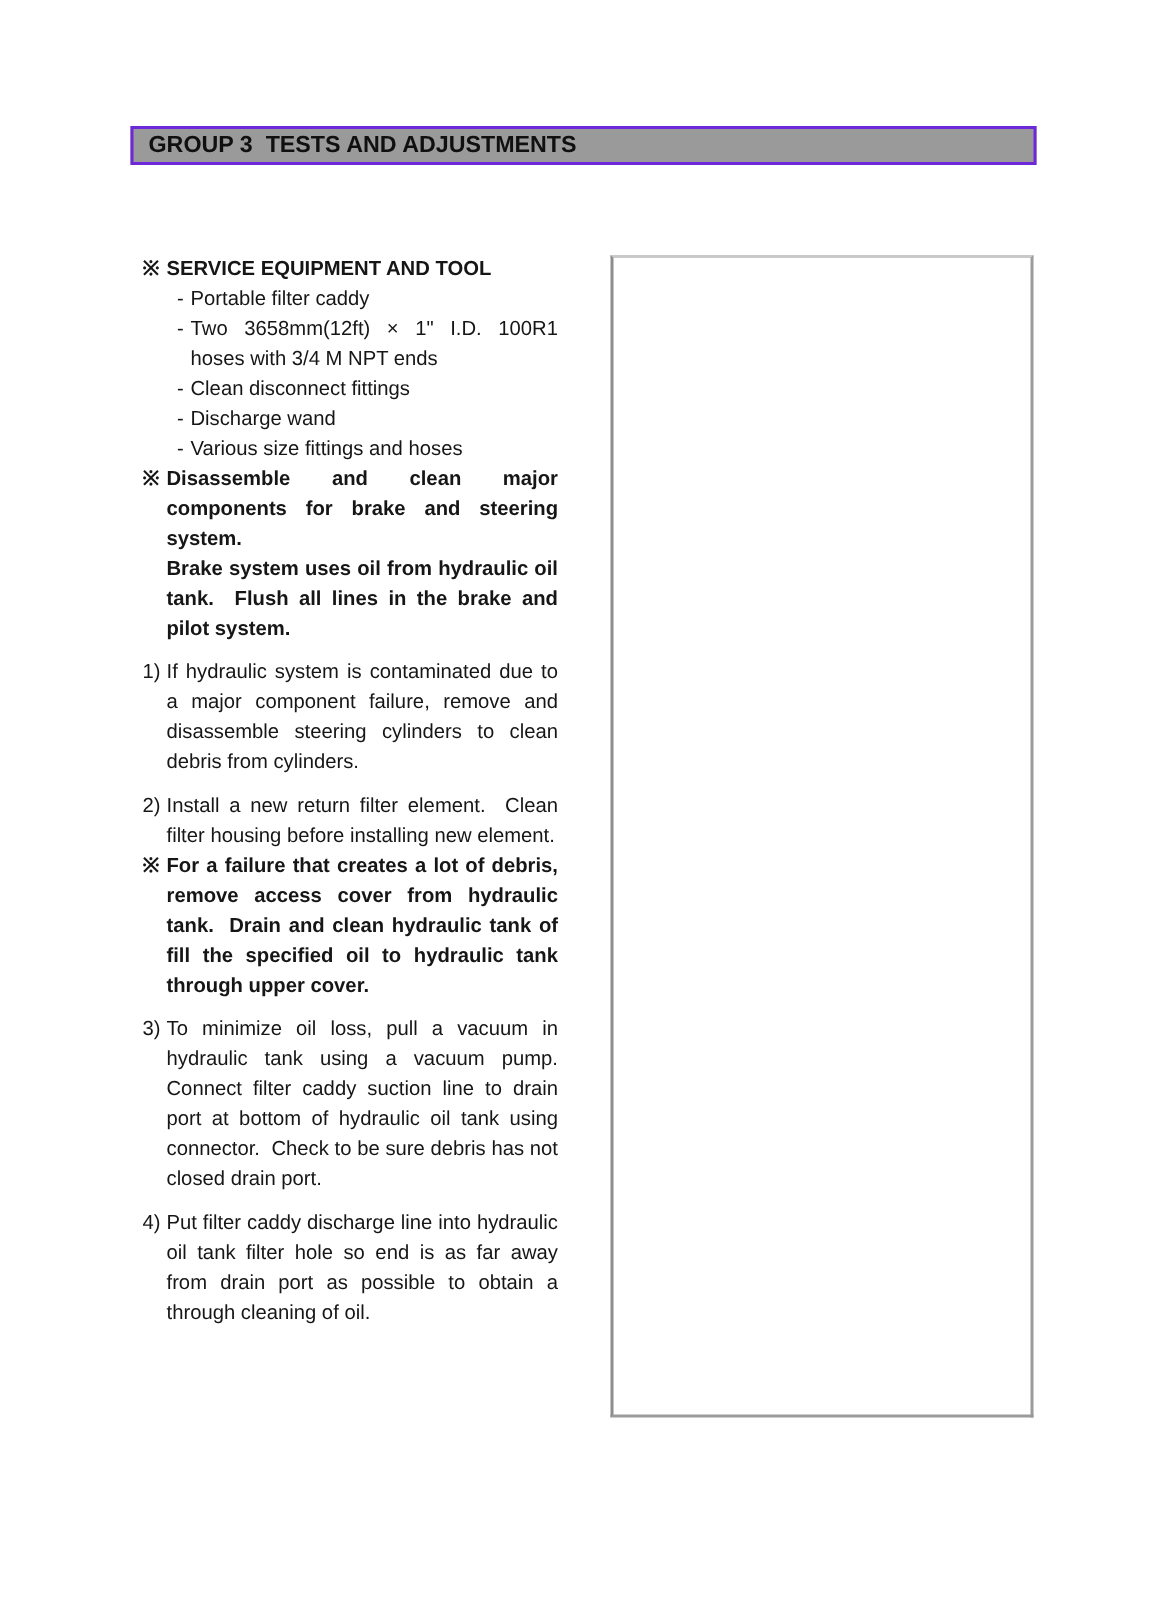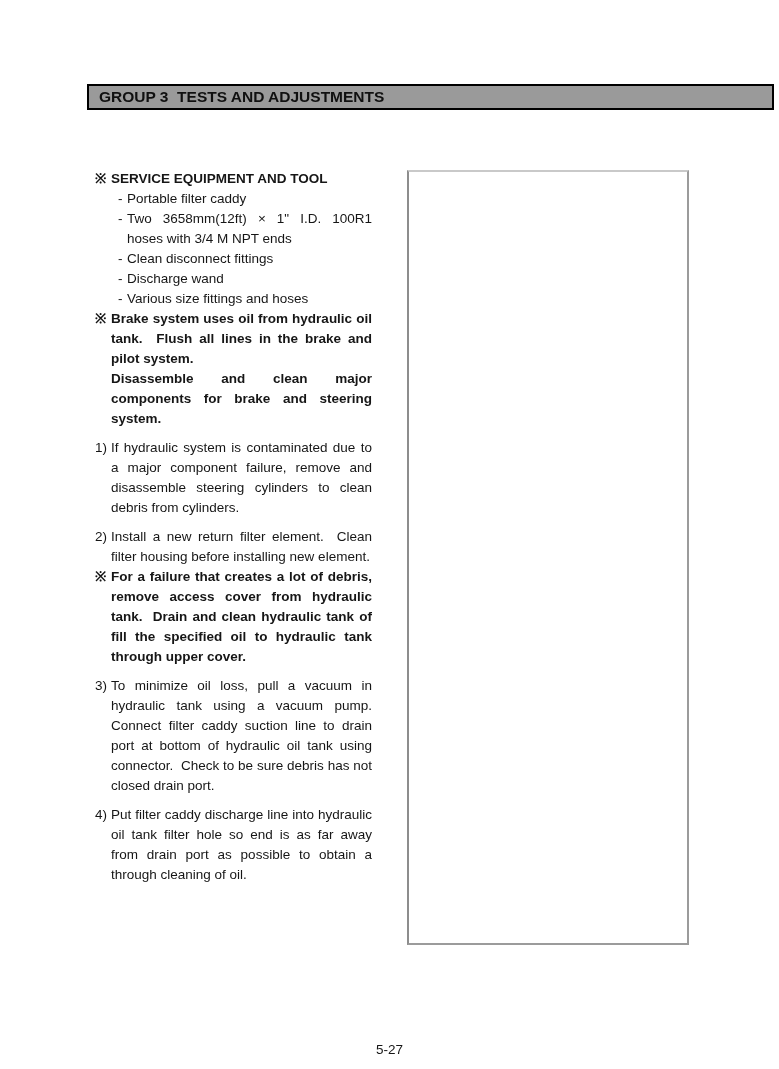--- a/index.html
+++ b/index.html
@@ -9,23 +9,23 @@
     width: 779px;
     height: 1069px;
     background: #ffffff;
     font-family: "Liberation Sans", sans-serif;
     color: #161616;
     overflow: hidden;
   }
   .group-bar {
     position: absolute;
     left: 87px; top: 84px;
-    width: 687px; height: 26px;
+    width: 604px; height: 26px;
     background: #9a9a9a;
-    border: 2px solid #000000;
+    border: 2px solid #6d28d9;
     display: flex;
     align-items: center;
     padding-left: 10px;
     font-size: 15.5px;
     font-weight: bold;
     color: #101010;
     white-space: pre;
   }
   .doc-title {
     position: absolute;
@@ -106,22 +106,22 @@
       </div>
       <div class="dash-item">
         <span class="dash">-</span>
         <div class="dash-body">Various size fittings and hoses</div>
       </div>
     </div>
 
     <div class="note bold">
       <span class="marker">※</span>
       <div class="note-body">
+        <div>Disassemble and clean major components for brake and steering system.</div>
         <div>Brake system uses oil from hydraulic oil tank.&nbsp; Flush all lines in the brake and pilot system.</div>
-        <div>Disassemble and clean major components for brake and steering system.</div>
       </div>
     </div>
 
     <div class="step">
       <span class="marker">1)</span>
       <div class="step-body">If hydraulic system is contaminated due to a major component failure, remove and disassemble steering cylinders to clean debris from cylinders.</div>
     </div>
 
     <div class="step">
       <span class="marker">2)</span>
@@ -140,15 +140,14 @@
 
     <div class="step">
       <span class="marker">4)</span>
       <div class="step-body">Put filter caddy discharge line into hydraulic oil tank filter hole so end is as far away from drain port as possible to obtain a through cleaning of oil.</div>
     </div>
 
   </div>
 
   <div class="figure-box"></div>
 
-  <div class="page-footer">5-27</div>
 
 </div>
 
 </body></html>

